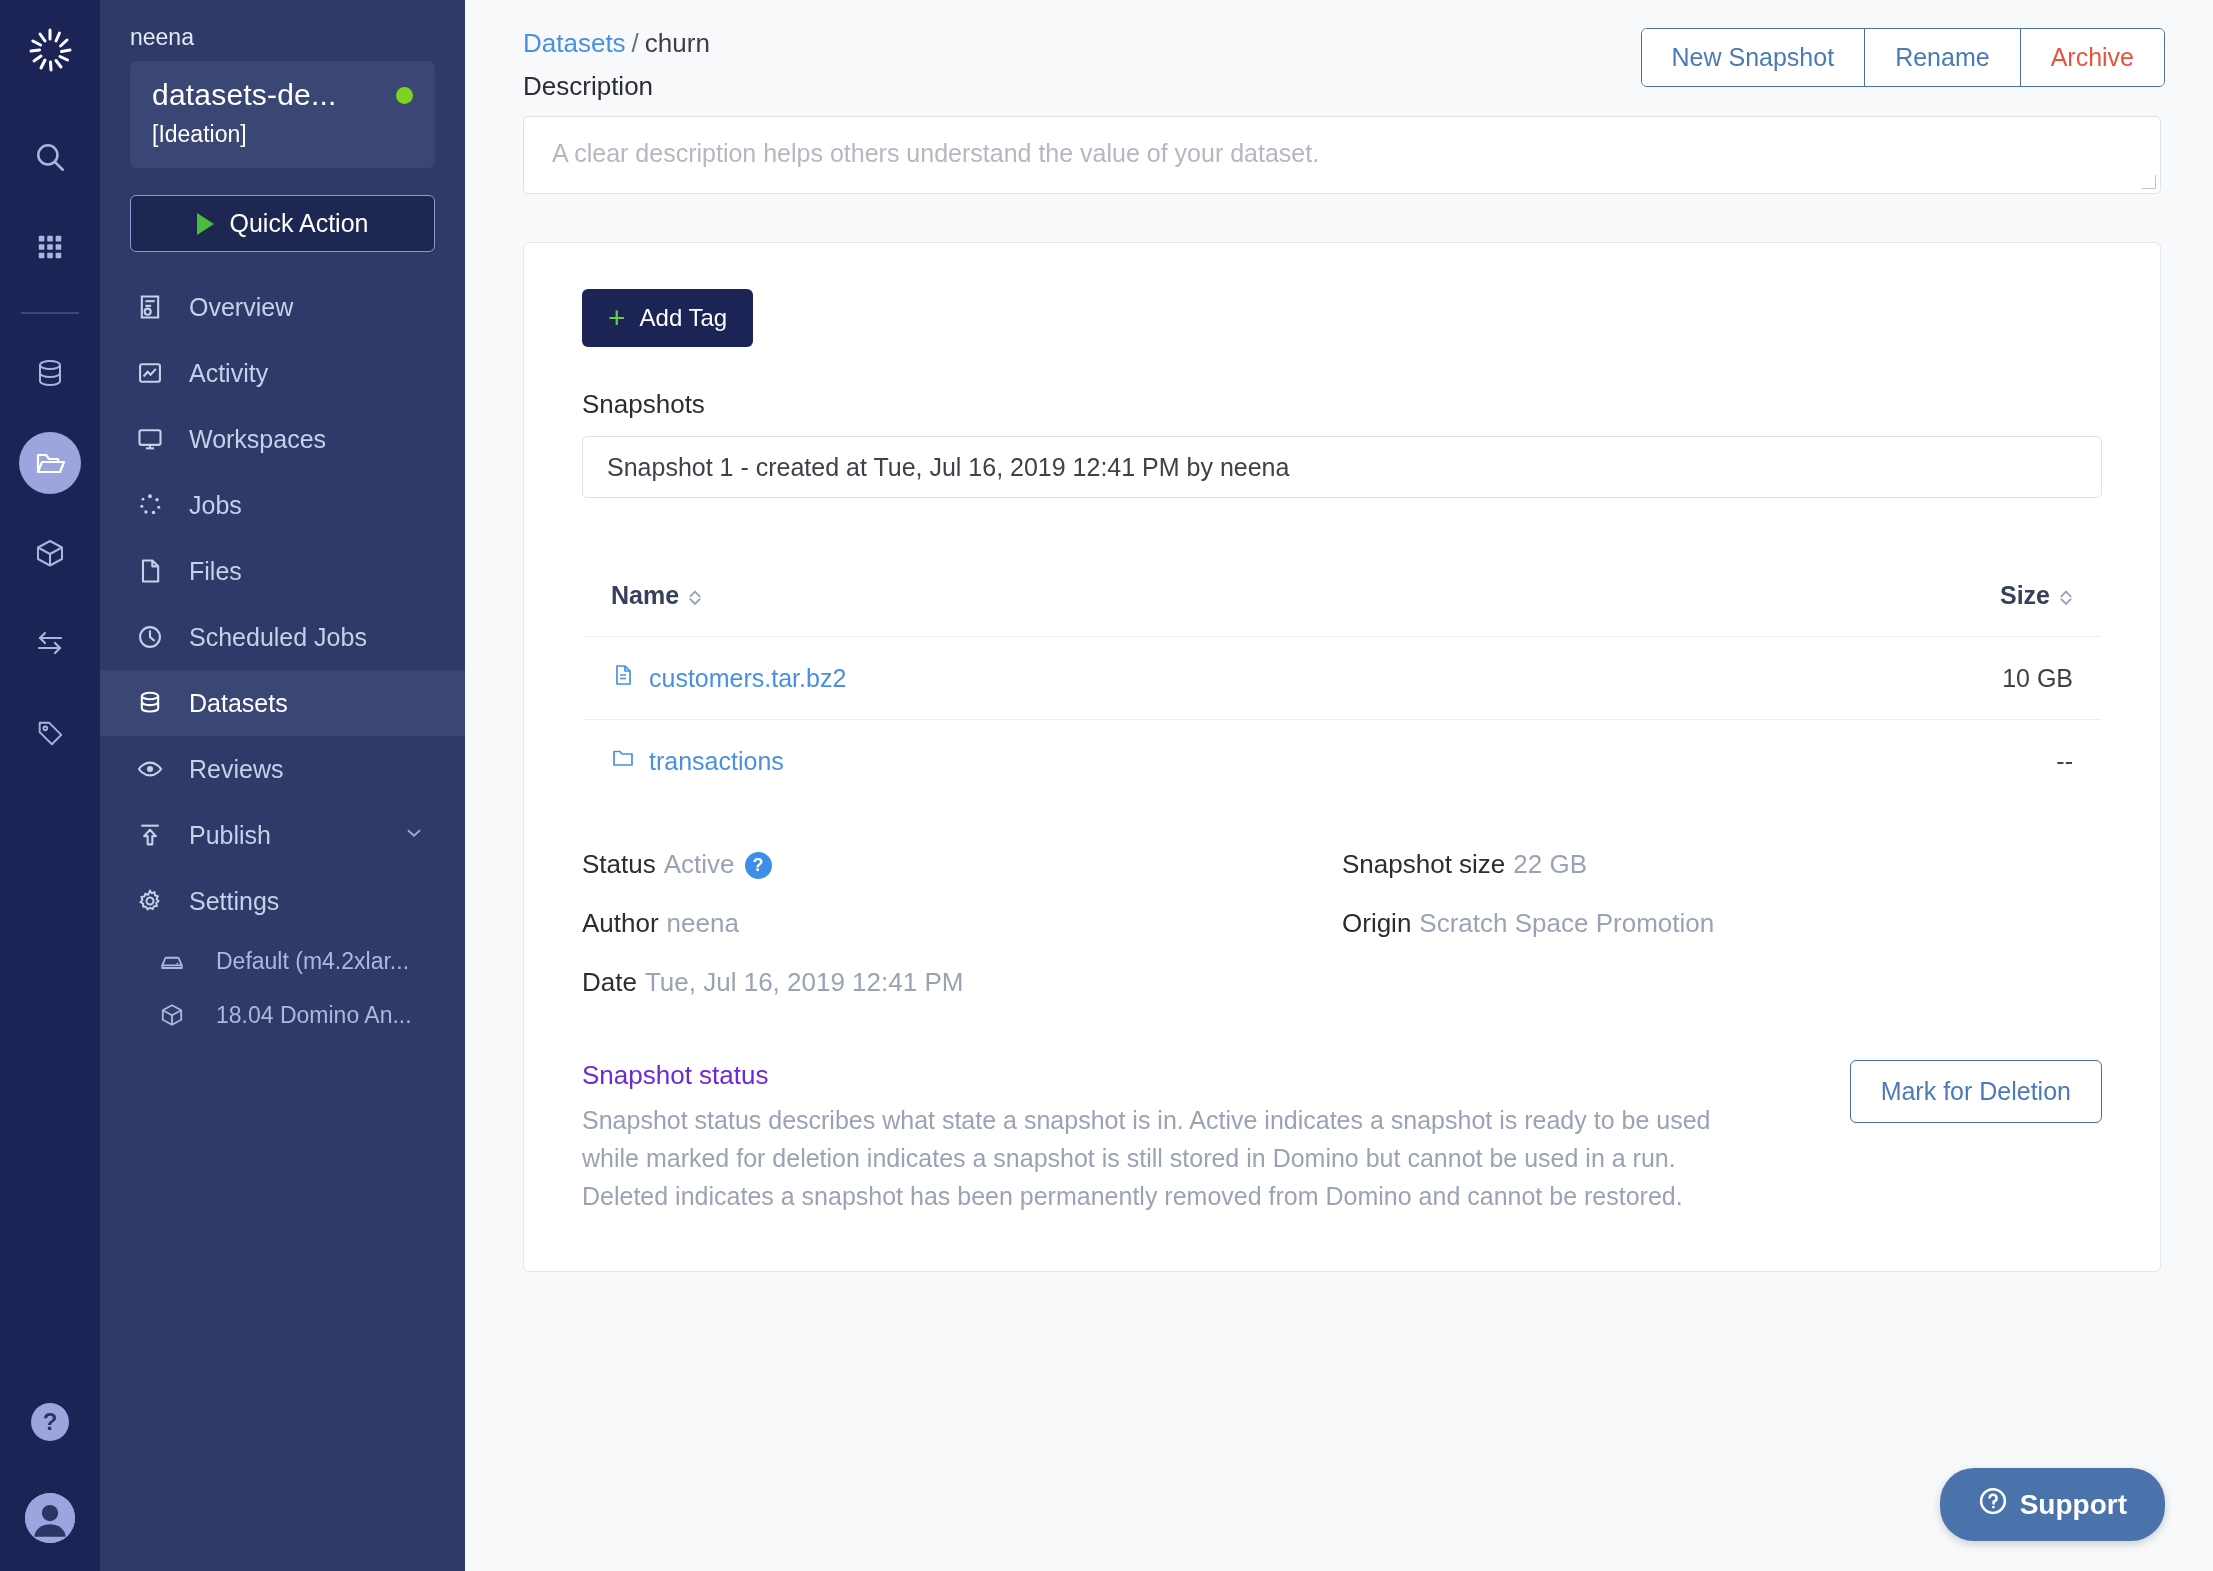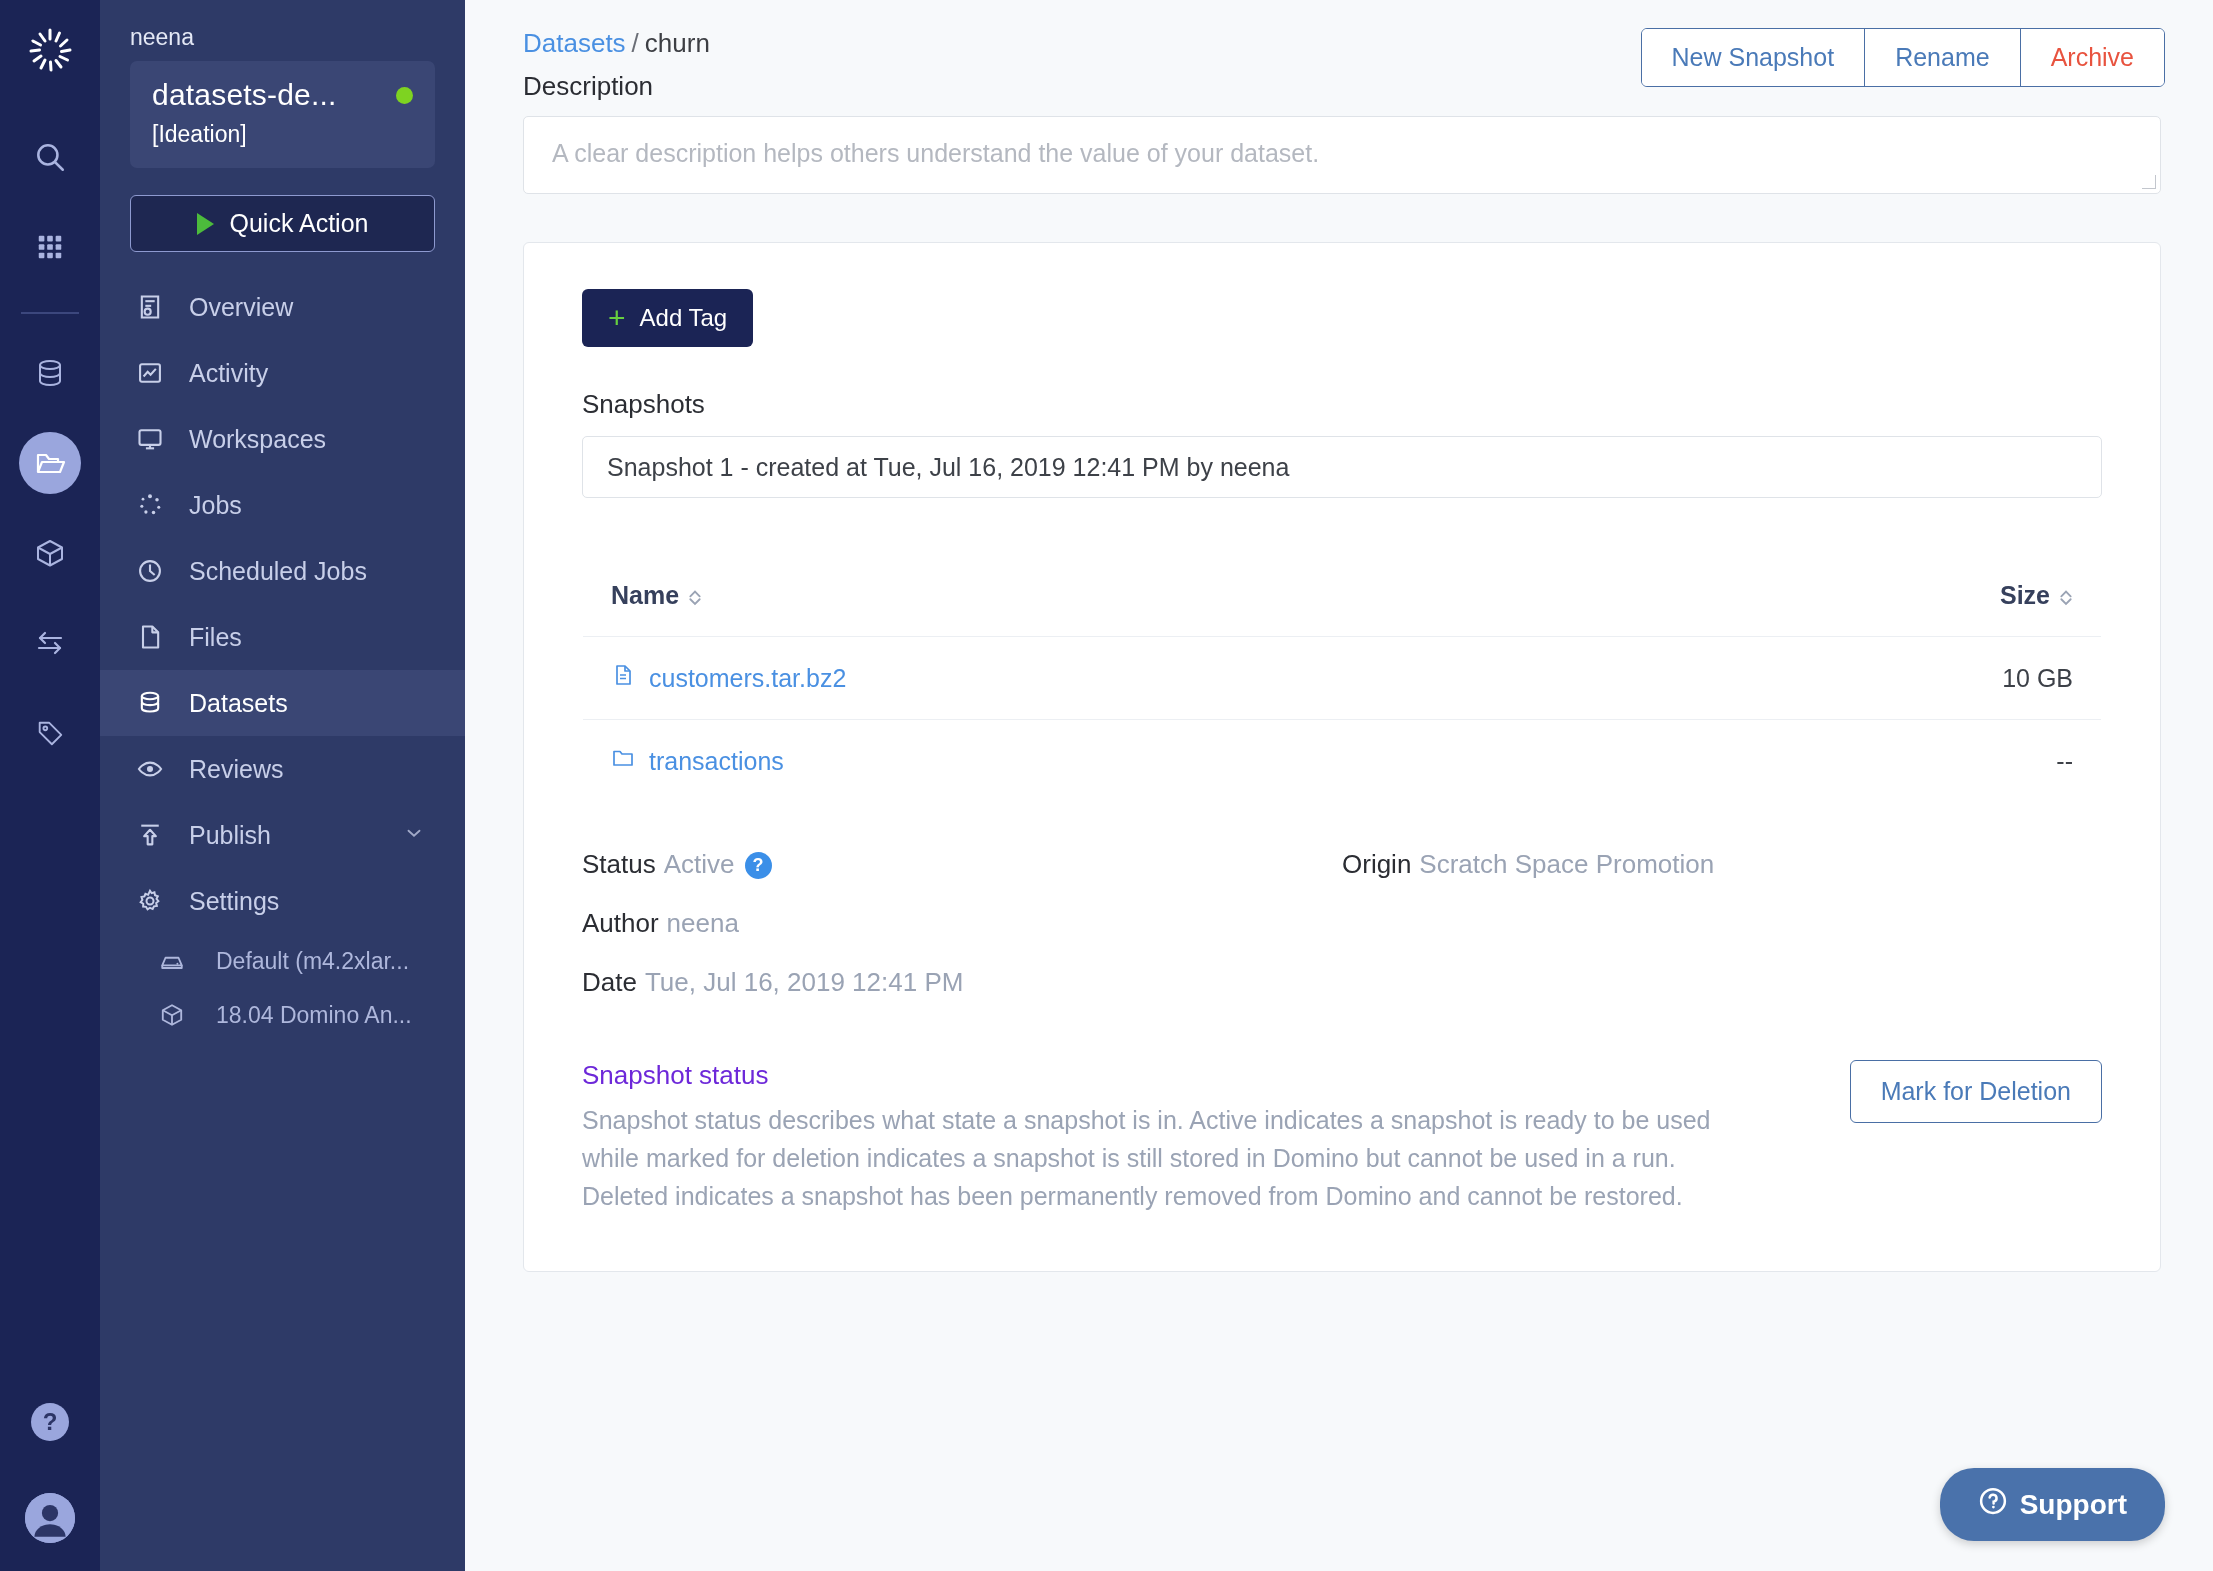--- a/index.html
+++ b/index.html
@@ -319,35 +319,35 @@
               <circle cx="15" cy="18.5" r="1.5"></circle>
               <circle cx="8.5" cy="18" r="1.4"></circle>
               <circle cx="5" cy="13" r="1.3"></circle>
               <circle cx="6" cy="7" r="1.2"></circle>
             </svg>
         </span>
         <span>Jobs</span>
       </div>
       <div class="nav-item">
         <span class="ico">
+          <svg viewBox="0 0 24 24" width="28" height="28" fill="none" stroke="currentColor" stroke-width="1.8" stroke-linejoin="round">
+              <path d="M6 3 h8 l5 5 v13 h-13 z"></path>
+              <path d="M14 3 v5 h5"></path>
+            </svg>
+        </span>
+        <span>Files</span>
+      </div>
+      <div class="nav-item">
+        <span class="ico">
           <svg viewBox="0 0 24 24" width="28" height="28" fill="none" stroke="currentColor" stroke-width="1.8">
               <circle cx="12" cy="12" r="8.5"></circle>
               <path d="M12 6.5 V12 l4 3.5"></path>
             </svg>
         </span>
         <span>Scheduled Jobs</span>
-      </div>
-      <div class="nav-item">
-        <span class="ico">
-          <svg viewBox="0 0 24 24" width="28" height="28" fill="none" stroke="currentColor" stroke-width="1.8" stroke-linejoin="round">
-              <path d="M6 3 h8 l5 5 v13 h-13 z"></path>
-              <path d="M14 3 v5 h5"></path>
-            </svg>
-        </span>
-        <span>Files</span>
       </div>
       <div class="nav-item active">
         <span class="ico">
           <svg viewBox="0 0 24 24" width="28" height="28" fill="none" stroke="currentColor" stroke-width="1.8">
               <ellipse cx="12" cy="6" rx="7" ry="2.8"></ellipse>
               <path d="M5 6 v5 c0 1.6 3.1 2.8 7 2.8 s7-1.2 7-2.8 V6"></path>
               <path d="M5 11.5 v5 c0 1.6 3.1 2.8 7 2.8 s7-1.2 7-2.8 v-5"></path>
             </svg>
         </span>
         <span>Datasets</span>
@@ -495,20 +495,23 @@
             </div>
             <div class="meta-row">
               <span>Author</span><span class="v">neena</span>
             </div>
             <div class="meta-row">
               <span>Date</span><span class="v">Tue, Jul 16, 2019 12:41 PM</span>
             </div>
           </div>
           <div class="meta-col">
             <div class="meta-row">
+              <span>Snapshot size</span><span class="v">22 GB</span>
+            </div>
+            <div class="meta-row">
               <span>Origin</span><span class="v">Scratch Space Promotion</span>
             </div>
           </div>
         </div>
 
         <div class="status-block">
           <div class="status-text">
             <div class="status-title">Snapshot status</div>
             <div class="status-desc">Snapshot status describes what state a snapshot is in. Active indicates a snapshot is ready to be used while marked for deletion indicates a snapshot is still stored in Domino but cannot be used in a run. Deleted indicates a snapshot has been permanently removed from Domino and cannot be restored.</div>
           </div>

